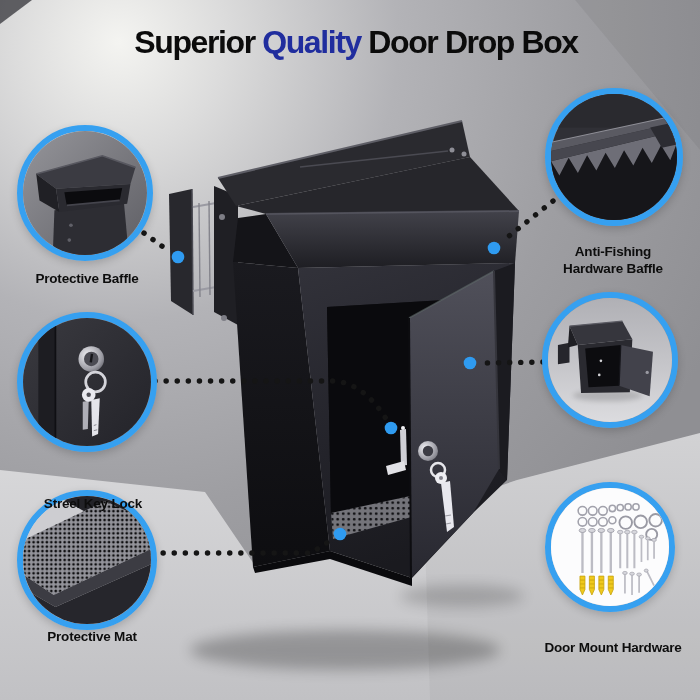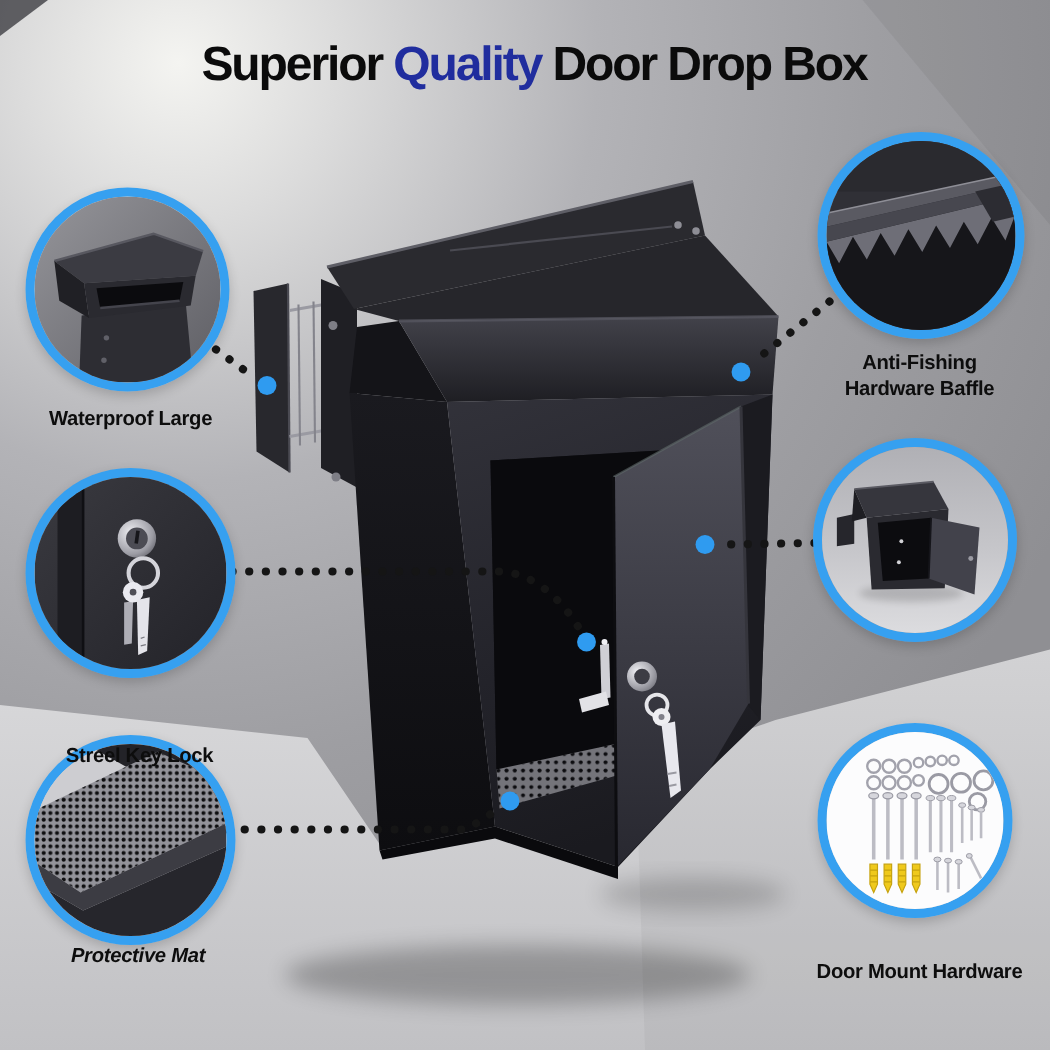--- a/index.html
+++ b/index.html
@@ -187,21 +187,21 @@
       <circle cx="58" cy="114" r="2.2" fill="#606068"></circle>
       <circle cx="56" cy="132" r="2.2" fill="#606068"></circle>
       <polygon points="16,52 96,30 136,44 130,64 40,70" fill="#3b3b42"></polygon>
       <path d="M16,52 L96,30 L136,44" fill="none" stroke="#585860" stroke-width="2"></path>
       <polygon points="16,52 40,70 44,98 20,84" fill="#202025"></polygon>
       <polygon points="40,70 130,64 126,88 44,98" fill="#2a2a30"></polygon>
       <polygon points="50,74 120,69 117,84 53,90" fill="#0b0b0e"></polygon>
       <line x1="53" y1="90" x2="117" y2="84" stroke="#44444c" stroke-width="2"></line>
     </svg>
   </div>
-  <div class="callout-label" style="left:87px;top:270px;">Waterproof Large</div>
+  <div class="callout-label" style="left:87px;top:270px;">Protective Baffle</div>
 
   <div class="bubble" style="left:17px;top:312px;width:140px;height:140px;">
     <svg viewBox="0 0 150 150">
       <defs>
           <radialGradient id="kLock" cx="35%" cy="35%" r="80%">
         <stop offset="0%" stop-color="#eeeef2"></stop>
             <stop offset="70%" stop-color="#9c9ca4"></stop>
         <stop offset="100%" stop-color="#5e5e66"></stop>
       </radialGradient>
       <linearGradient id="kBg" x1="0" y1="0" x2="1" y2="1">
@@ -234,35 +234,35 @@
       </pattern>
         </defs>
       <rect width="150" height="150" fill="#cdcdd1"></rect>
       <polygon points="40,0 150,0 150,62" fill="#232328"></polygon>
       <polygon points="0,52 96,6 150,30 150,62 36,116 0,92" fill="#93939a"></polygon>
       <polygon points="0,52 96,6 150,30 150,62 36,116 0,92" fill="url(#cDots)"></polygon>
       <polygon points="0,92 36,116 150,62 150,80 38,130 0,108" fill="#3c3c43"></polygon>
       <polygon points="0,108 38,130 150,80 150,150 0,150" fill="#26262c"></polygon>
     </svg>
   </div>
-  <div class="callout-label" style="left:92px;top:628px;font-style:italic;">Protective Mat</div>
+  <div class="callout-label" style="left:92px;top:628px;">Protective Mat</div>
 
   <div class="bubble" style="left:545px;top:88px;width:138px;height:138px;">
     <svg viewBox="0 0 150 150">
       <rect width="150" height="150" fill="#303036"></rect>
       <rect x="0" y="0" width="150" height="40" fill="#2a2a2f"></rect>
       <path d="M0,58 L150,26" stroke="#8e8e96" stroke-width="2.5"></path>
       <polygon points="0,58 150,26 150,34 0,68" fill="#5a5a62"></polygon>
       <polygon points="0,68 150,34 150,44 0,80" fill="#47474f"></polygon>
       <polygon points="0,80 150,44 150,150 0,150" fill="#16161a"></polygon>
       <path d="M0,80 L10,97 L21,76 L32,94 L43,73 L54,91 L65,70 L76,88 L87,67 L98,85 L109,64 L120,82 L131,61 L142,79 L150,58 L150,44 L0,80 Z" fill="#6e6e77"></path>
       <polygon points="118,40 150,33 150,60 132,64" fill="#2c2c32"></polygon>
     </svg>
   </div>
-  <div class="callout-label" style="left:613px;top:233px;">
+  <div class="callout-label" style="left:613px;top:243px;">
     <div>Anti-Fishing</div>
     <div>Hardware Baffle</div>
   </div>
 
   <div class="bubble" style="left:542px;top:292px;width:136px;height:136px;">
     <svg viewBox="0 0 150 150">
       <defs>
           <linearGradient id="sBg" x1="0" y1="0" x2="0" y2="1">
         <stop offset="0%" stop-color="#b0b0b5"></stop>
             <stop offset="55%" stop-color="#c6c6ca"></stop>

